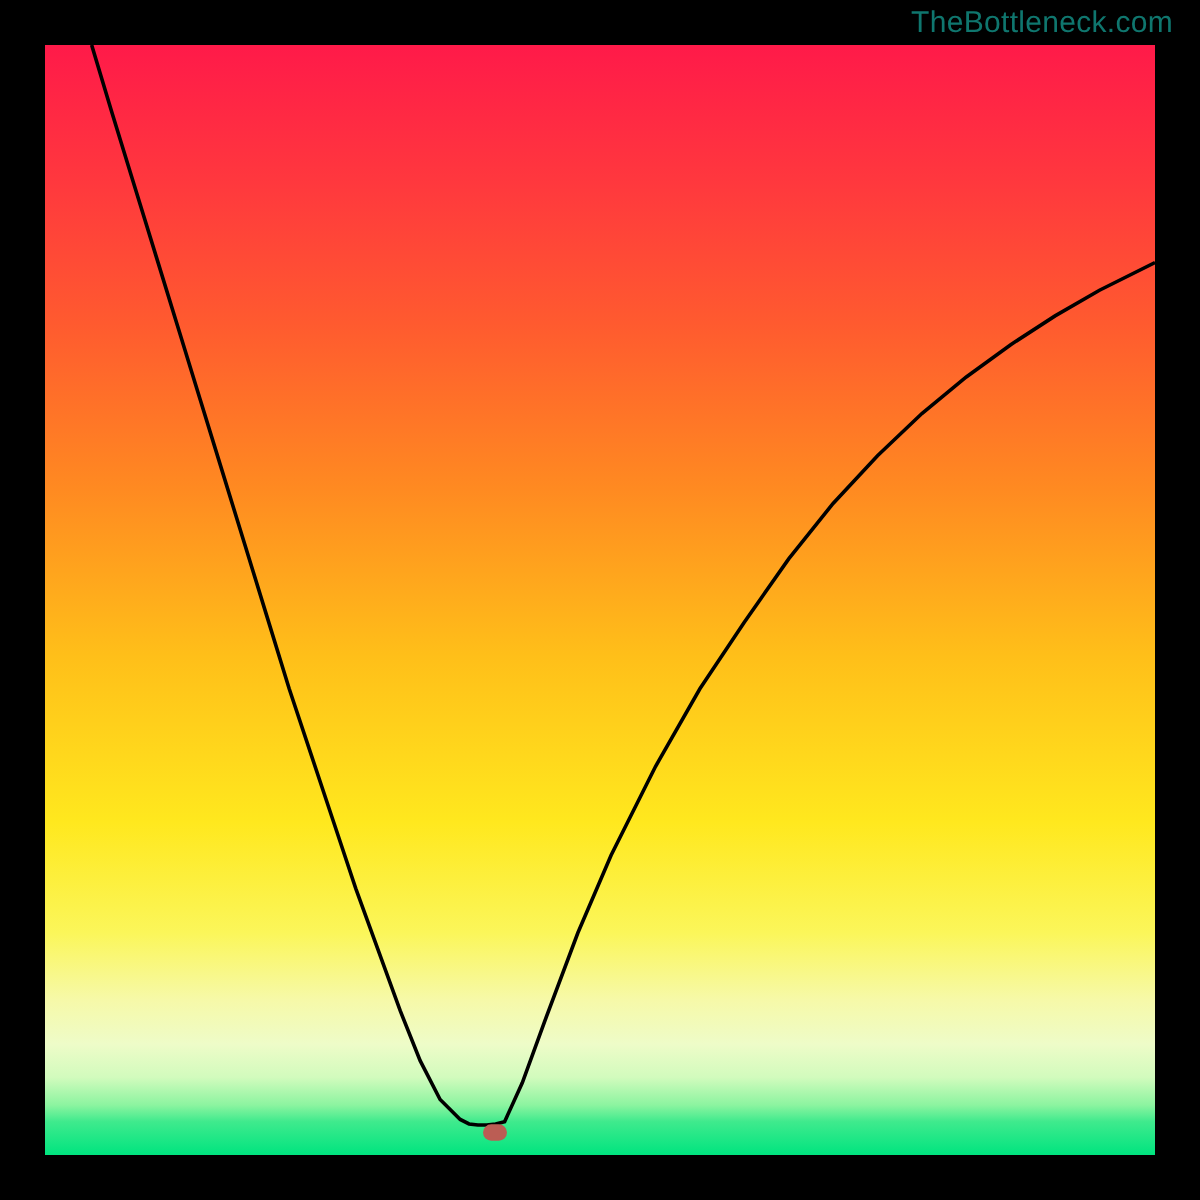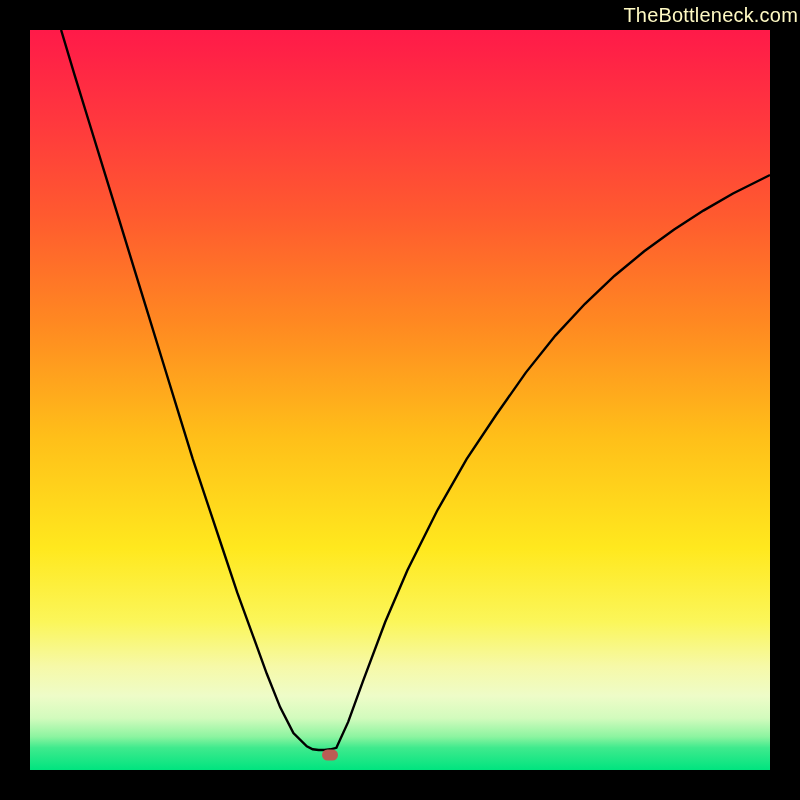--- a/index.html
+++ b/index.html
@@ -22,22 +22,22 @@
   .plot {
     position: absolute;
     left: 0;
     top: 0;
     width: 740px;
     height: 740px;
   }
   .attribution {
     position: absolute;
     top: 4px;
-    right: 2px;
-    color: #fef9c3;
+    right: 18px;
+    color: #0f766e;
     font-size: 20px;
     font-weight: 500;
     letter-spacing: 0.2px;
   }
   .marker {
     position: absolute;
     width: 16px;
     height: 11px;
     background: #bb5d54;
     border-radius: 6px;

